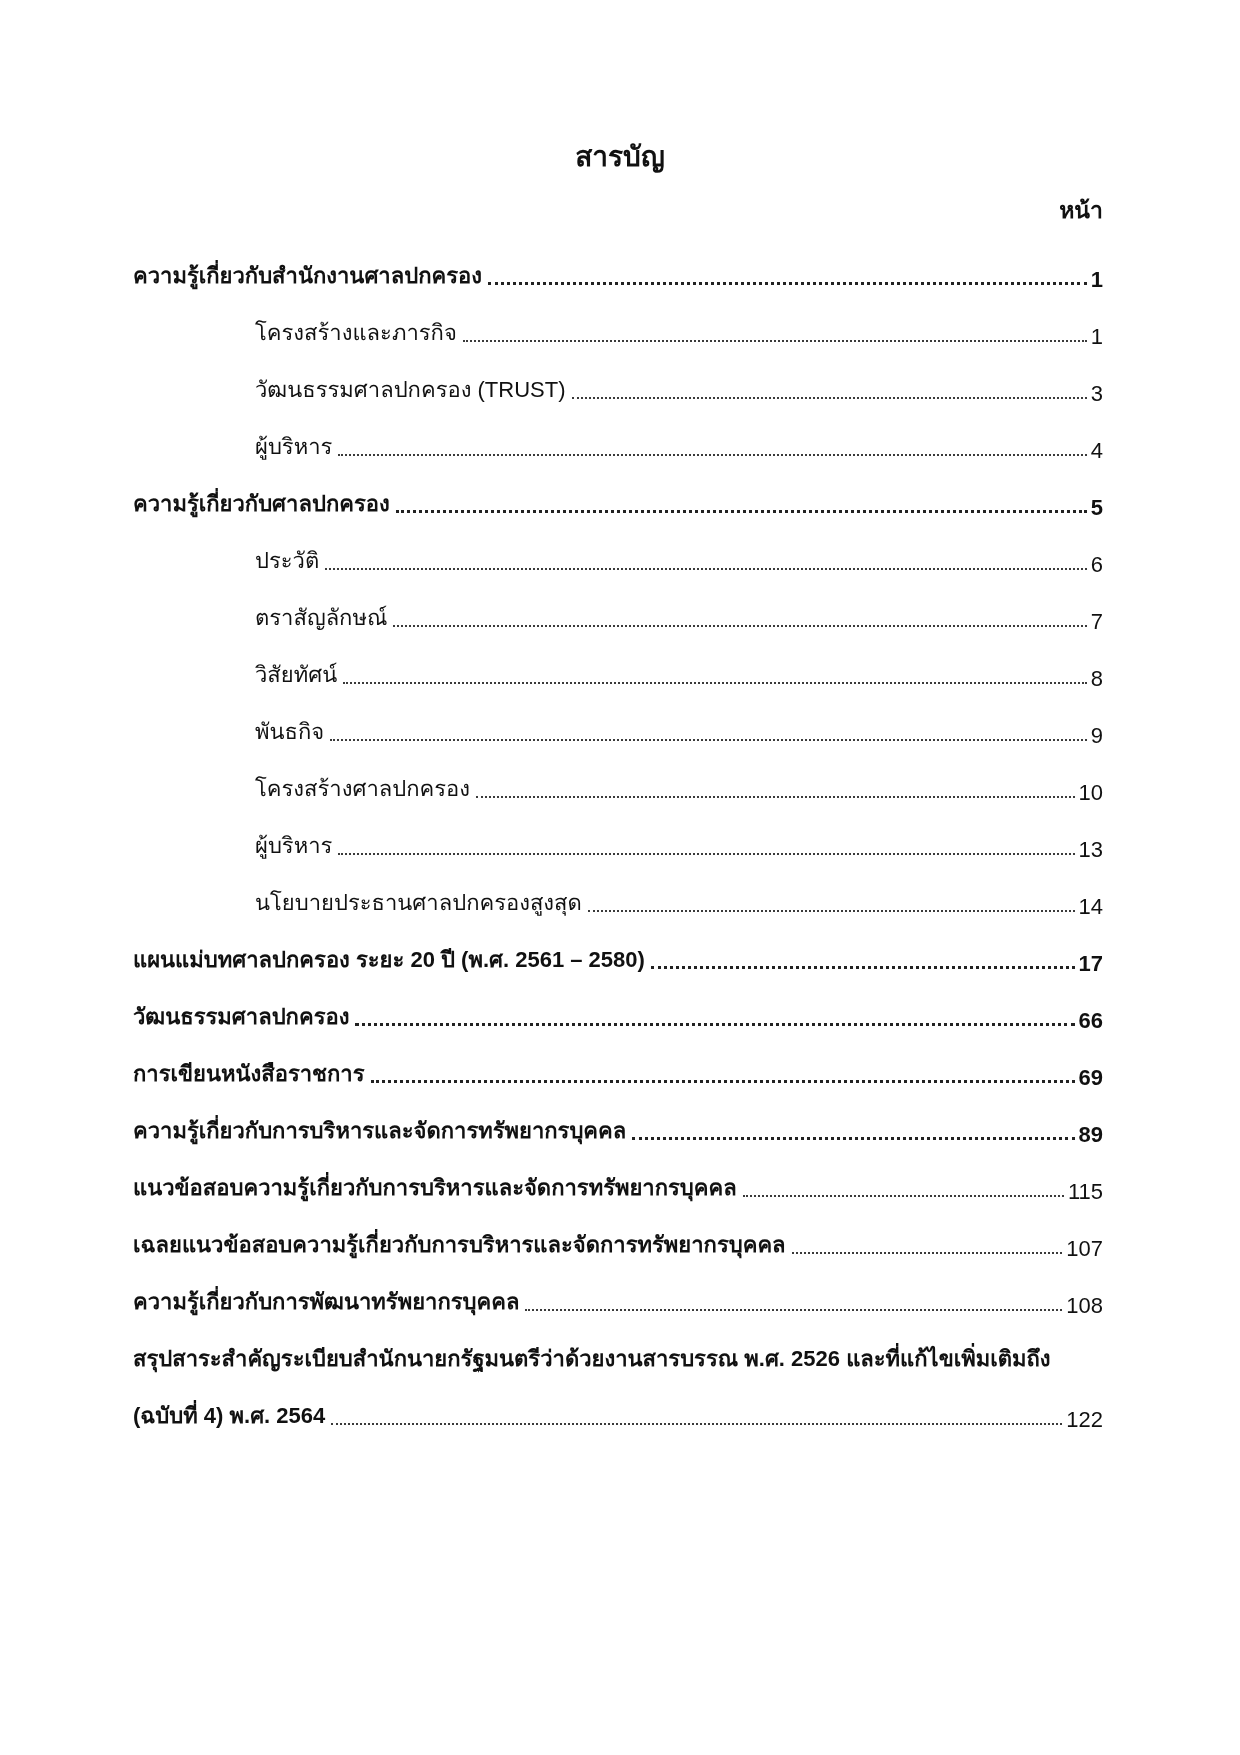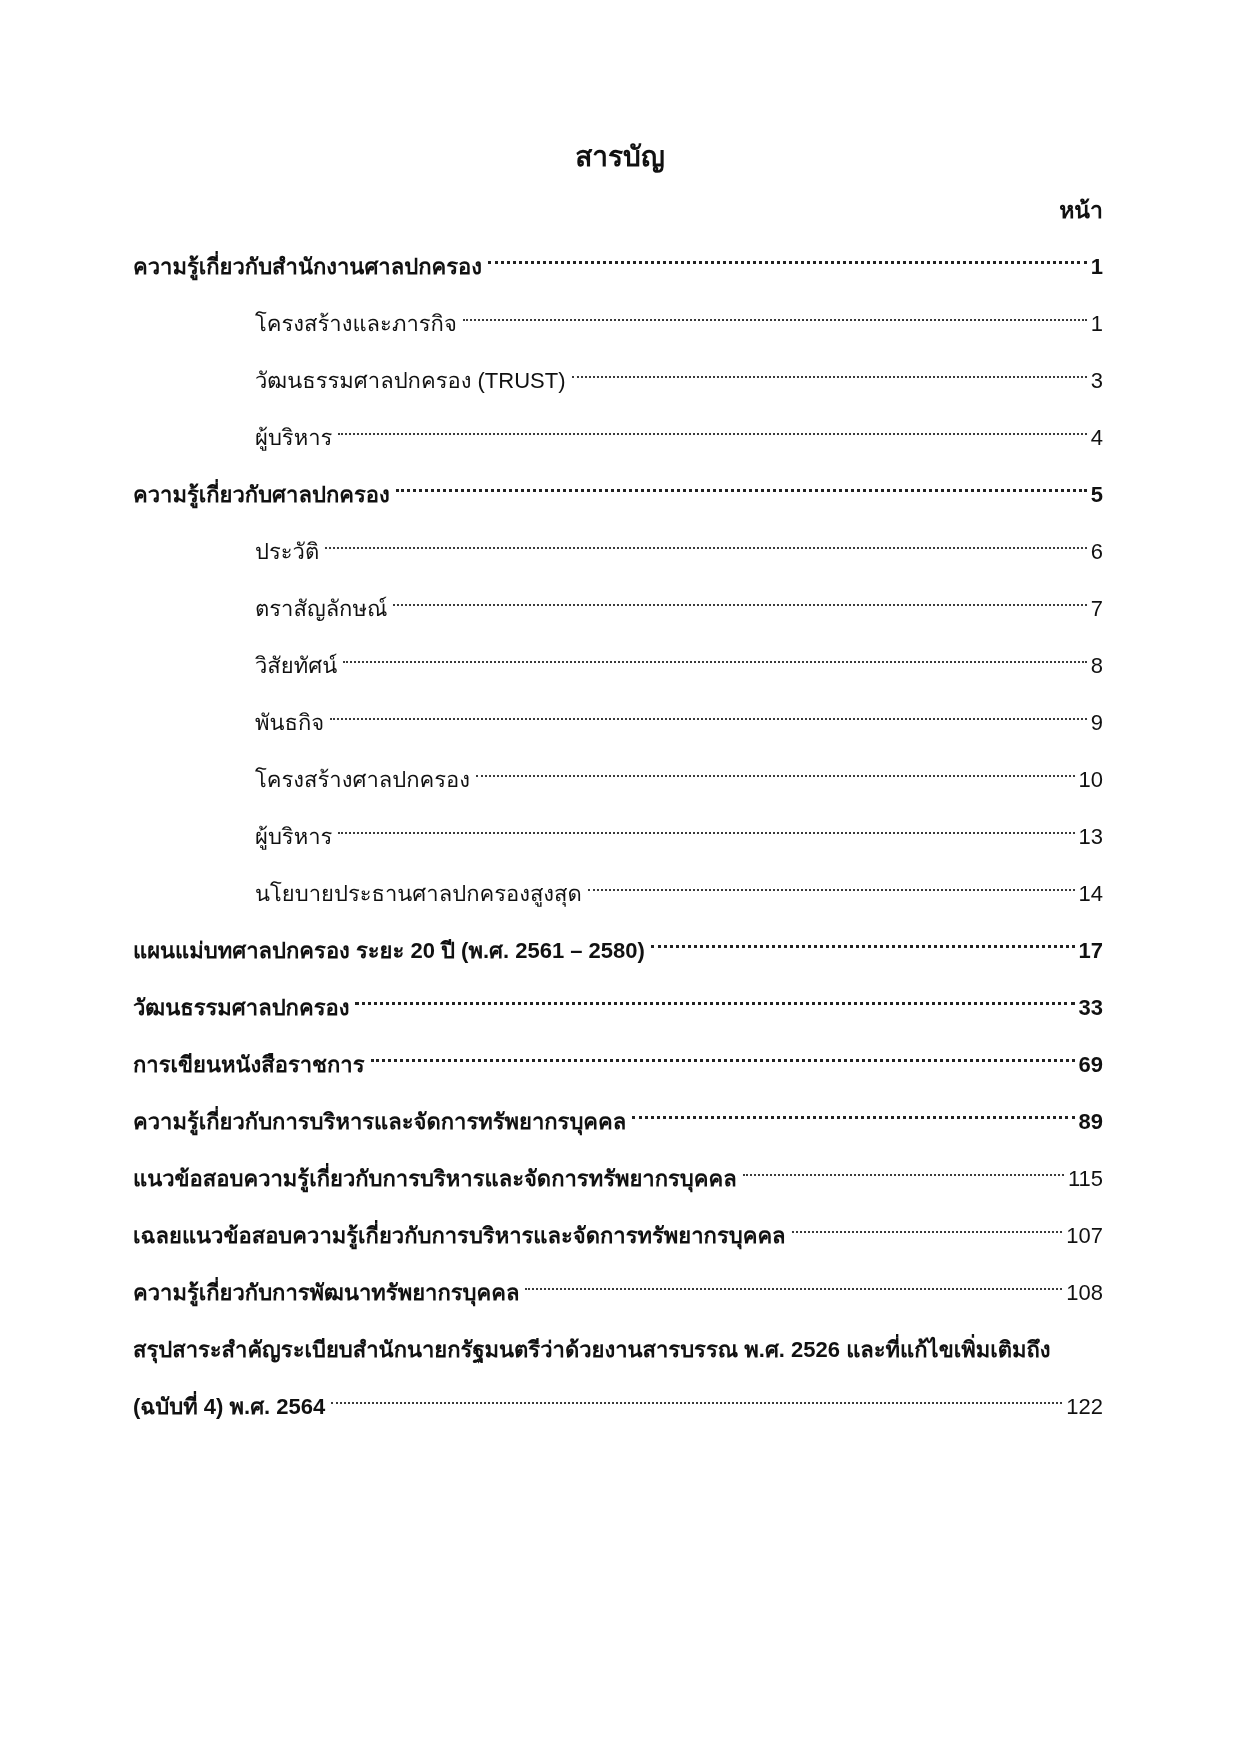--- a/index.html
+++ b/index.html
@@ -17,21 +17,21 @@
     font-size:28px;font-weight:bold;
   }
   .page-col-label{
     position:absolute;top:192px;right:137px;
     font-size:23px;font-weight:bold;margin-left:39px;
   }
   .toc{
     position:absolute;top:240px;left:133px;right:137px;
   }
   .row{
-    display:flex;align-items:center;
+    display:flex;align-items:flex-end;
     height:57px;
     font-size:22px;font-weight:normal;
   }
   .row.b{font-weight:bold;}
   .row.lvl1{padding-left:122px;}
   .txt{white-space:nowrap;padding-bottom:4px;}
   .txt.full{flex:1;}
   .dots{
     flex:1;
     border-bottom:2.4px dotted #3a3a3a;
@@ -137,21 +137,21 @@
         <span class="pg reg">14</span>
       </div>
       <div class="row lvl0 b">
         <span class="txt">แผนแม่บทศาลปกครอง ระยะ 20 ปี (พ.ศ. 2561 – 2580)</span>
         <span class="dots thick"></span>
         <span class="pg">17</span>
       </div>
       <div class="row lvl0 b">
         <span class="txt">วัฒนธรรมศาลปกครอง</span>
         <span class="dots thick"></span>
-        <span class="pg">33</span>
+        <span class="pg">66</span>
       </div>
       <div class="row lvl0 b">
         <span class="txt">การเขียนหนังสือราชการ</span>
         <span class="dots thick"></span>
         <span class="pg">69</span>
       </div>
       <div class="row lvl0 b">
         <span class="txt">ความรู้เกี่ยวกับการบริหารและจัดการทรัพยากรบุคคล</span>
         <span class="dots thick"></span>
         <span class="pg">89</span>

